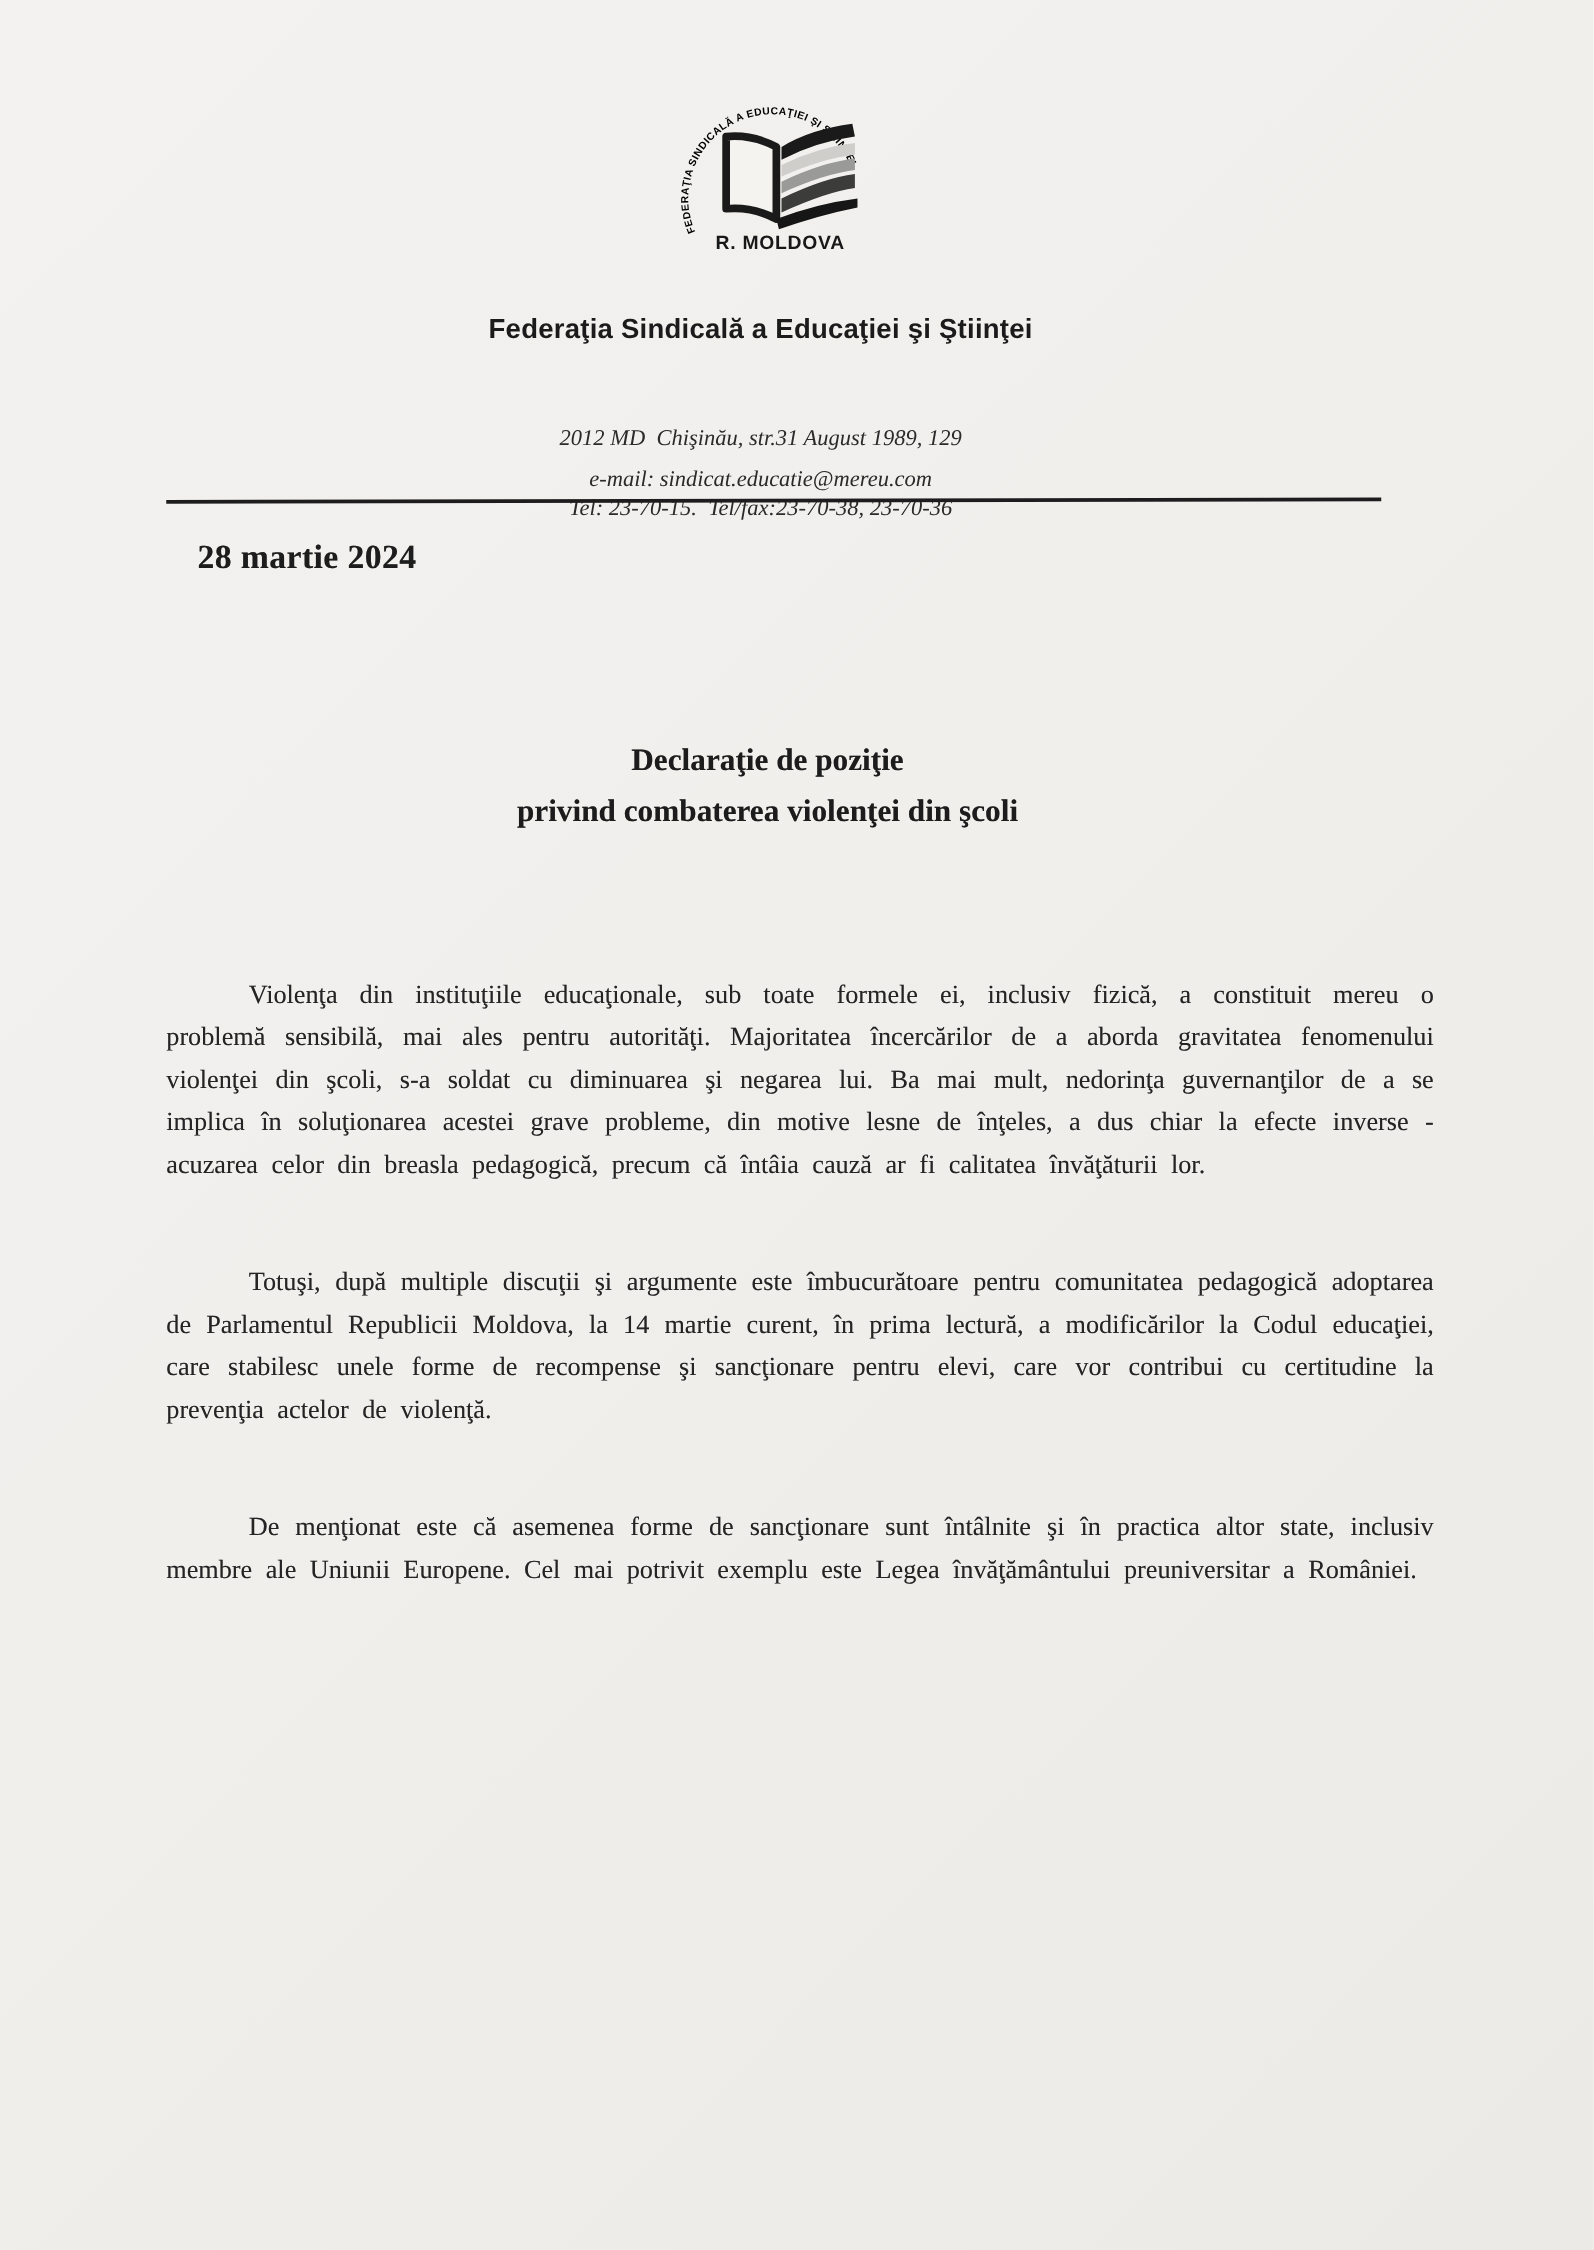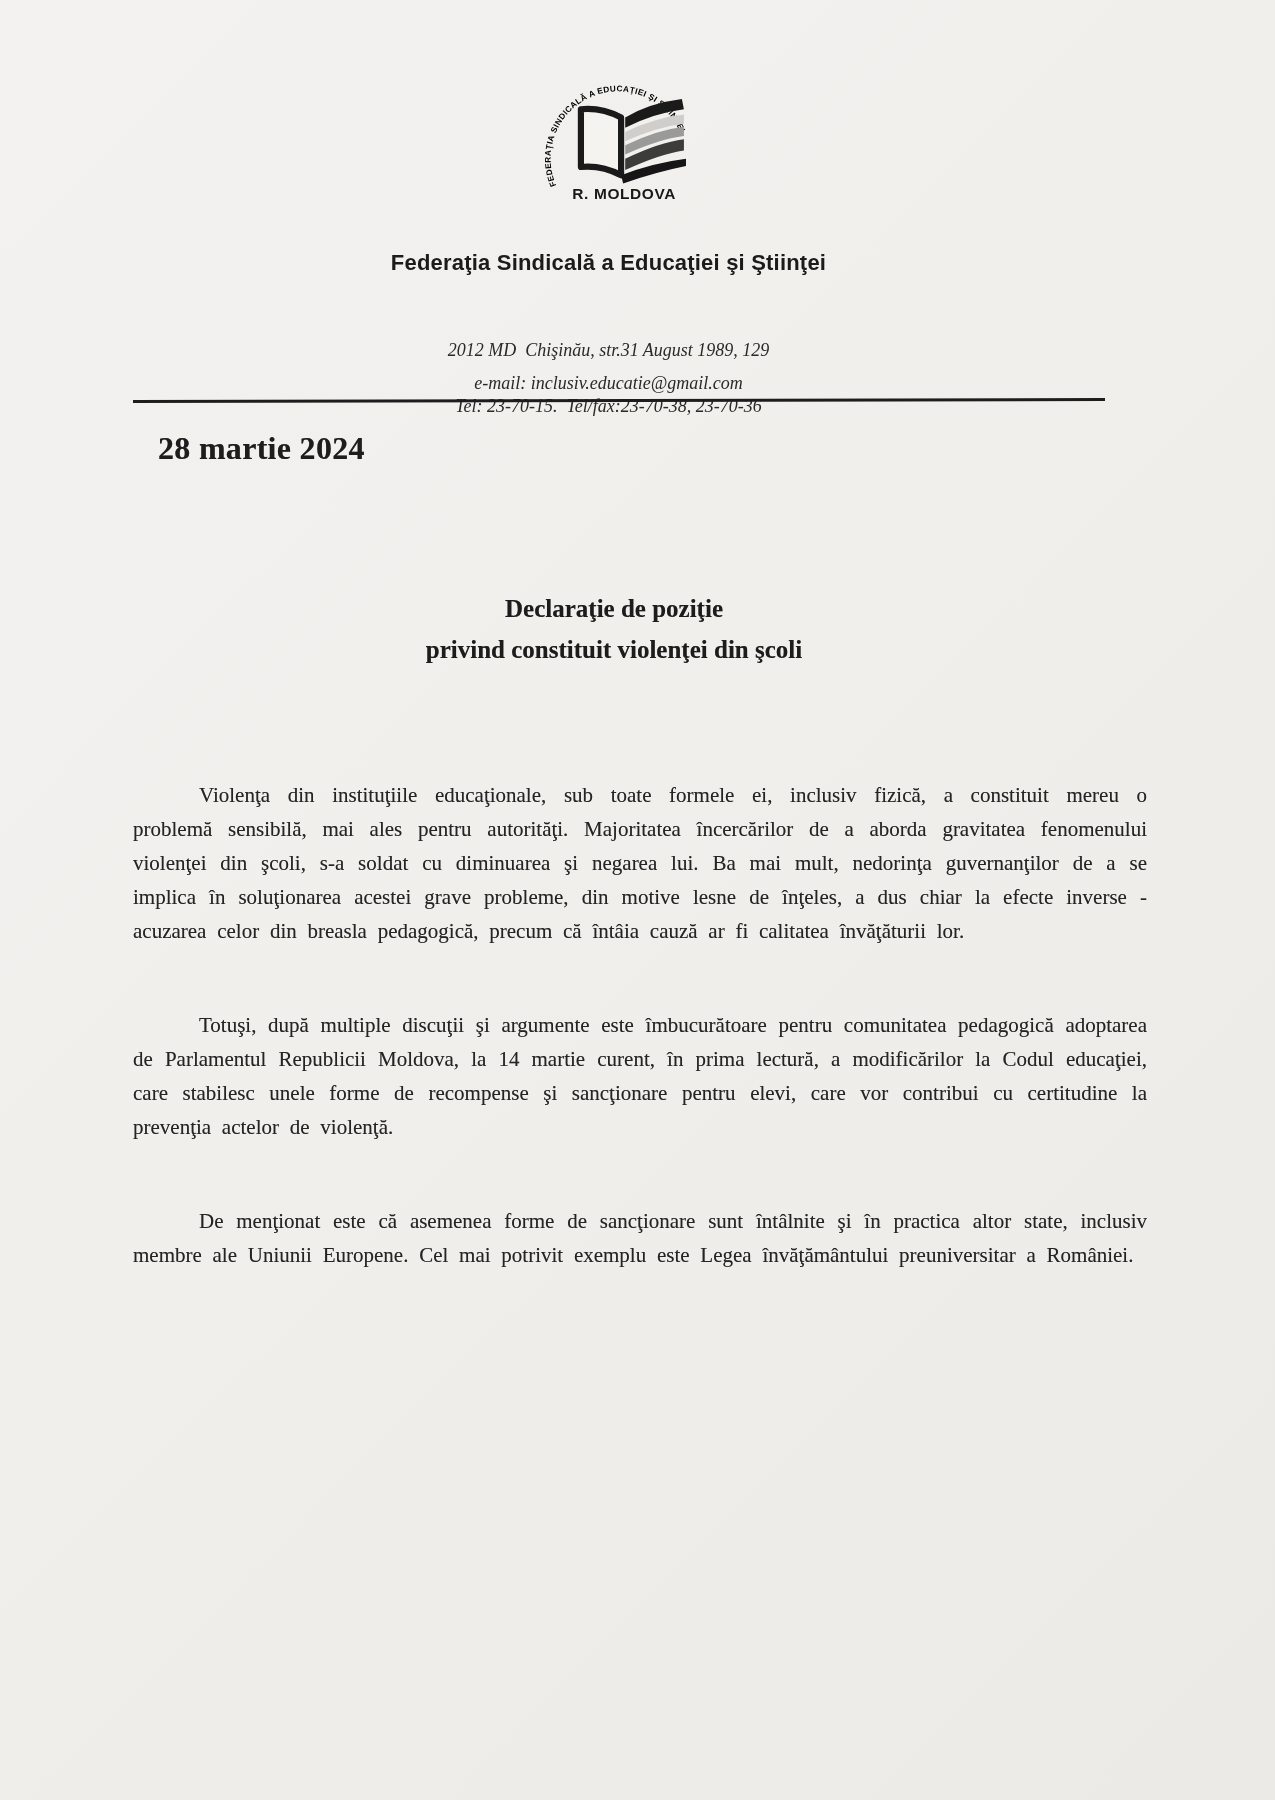--- a/index.html
+++ b/index.html
@@ -27,21 +27,21 @@
   .addr{font-family:"Liberation Serif",serif;font-style:italic;font-size:18px;color:#2a2a2a;white-space:pre-wrap;}
   .addr1{top:340px;}
   .addr2{top:348px;margin-top:48px;}
   .addr3{top:373px;}
   .rule{
     position:absolute;left:133px;top:399px;width:972px;height:3px;
     background:#1d1d1d;transform:rotate(-0.12deg);
   }
   .date{
     position:absolute;left:158px;top:430px;
-    font-weight:bold;font-size:32px;color:#1d1d1d;letter-spacing:0.3px;
+    font-weight:bold;font-size:27px;color:#1d1d1d;letter-spacing:0.3px;
     text-shadow:0 0 0.5px rgba(20,20,20,0.45);
   }
   .title-block{
     position:absolute;left:4px;top:588px;width:100%;
     text-align:center;box-sizing:border-box;padding-right:55px;
     font-weight:bold;font-size:25px;line-height:41px;color:#1c1c1c;
     text-shadow:0 0 0.5px rgba(20,20,20,0.45);
   }
   
   .body-text{
@@ -74,29 +74,29 @@
       <path d="M 107 79 Q 138 64 164 61 L 164 70 Q 140 73 107 88 Z" fill="#9a9a98"></path>
       <path d="M 107 92 Q 140 76 164 73 L 164 84 Q 142 87 107 103 Z" fill="#3c3c3a"></path>
       <path d="M 103 108 Q 134 96 166 92 L 166 99 Q 136 105 105 116 Z" fill="#161616"></path>
       <text class="caption" x="106" y="131" text-anchor="middle">R. MOLDOVA</text>
     </svg>
   </div>
 
   <div class="header-center org1">Federaţia Sindicală a Educaţiei şi Ştiinţei</div>
   <div class="header-center addr addr1">2012 MD  Chişinău, str.31 August 1989, 129</div>
   <div class="header-center addr addr2">Tel: 23-70-15.  Tel/fax:23-70-38, 23-70-36</div>
-  <div class="header-center addr addr3">e-mail: inclusiv.educatie@gmail.com</div>
+  <div class="header-center addr addr3">e-mail: sindicat.educatie@mereu.com</div>
 
   <div class="rule"></div>
 
   <div class="date">28 martie 2024</div>
 
   <div class="title-block">
     <div>Declaraţie de poziţie</div>
-    <div>privind constituit violenţei din şcoli</div>
+    <div>privind combaterea violenţei din şcoli</div>
   </div>
 
   <div class="body-text">
     <p>
       <span>Violenţa din instituţiile educaţionale, sub toate formele ei, inclusiv fizică, a constituit mereu o problemă sensibilă, mai ales pentru autorităţi. Majoritatea încercărilor de a aborda gravitatea fenomenului violenţei din şcoli, s-a soldat cu diminuarea şi negarea lui. Ba mai mult, nedorinţa guvernanţilor de a se implica în soluţionarea acestei grave probleme, din motive lesne de înţeles, a dus chiar la efecte inverse - acuzarea celor din breasla pedagogică, precum că întâia cauză ar fi calitatea învăţăturii lor.</span>
     </p>
     <p class="gap">
       <span>Totuşi, după multiple discuţii şi argumente este îmbucurătoare pentru comunitatea pedagogică adoptarea de Parlamentul Republicii Moldova, la 14 martie curent, în prima lectură, a modificărilor la Codul educaţiei, care stabilesc unele forme de recompense şi sancţionare pentru elevi, care vor contribui cu certitudine la prevenţia actelor de violenţă.</span>
     </p>
     <p class="gap">

